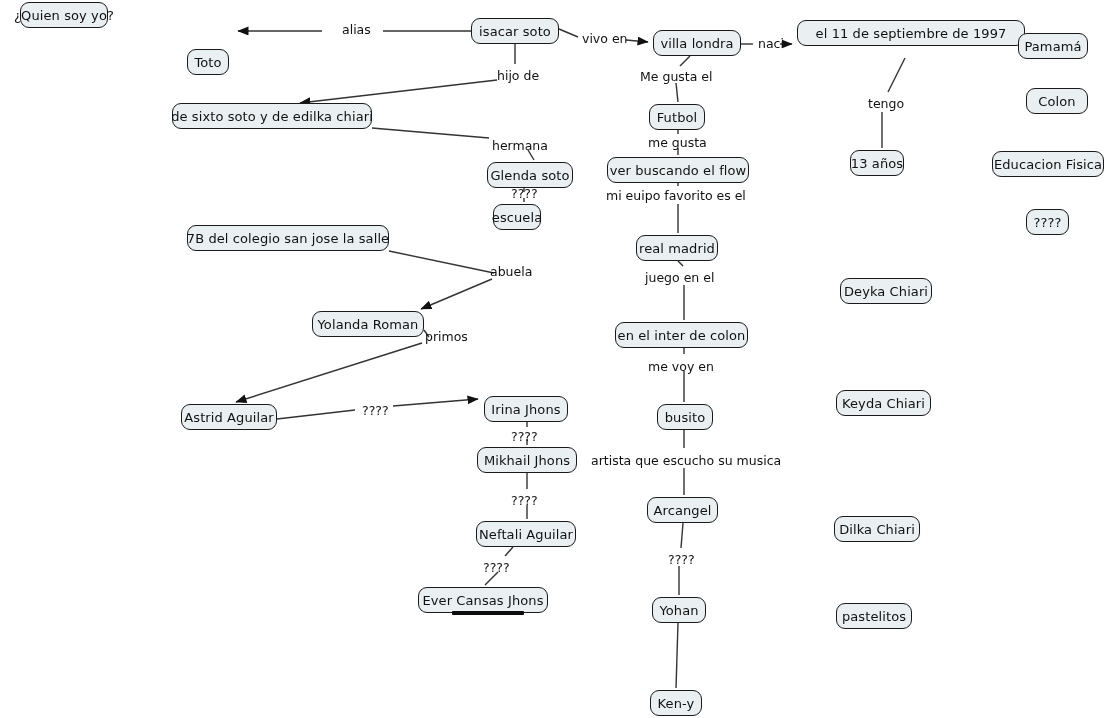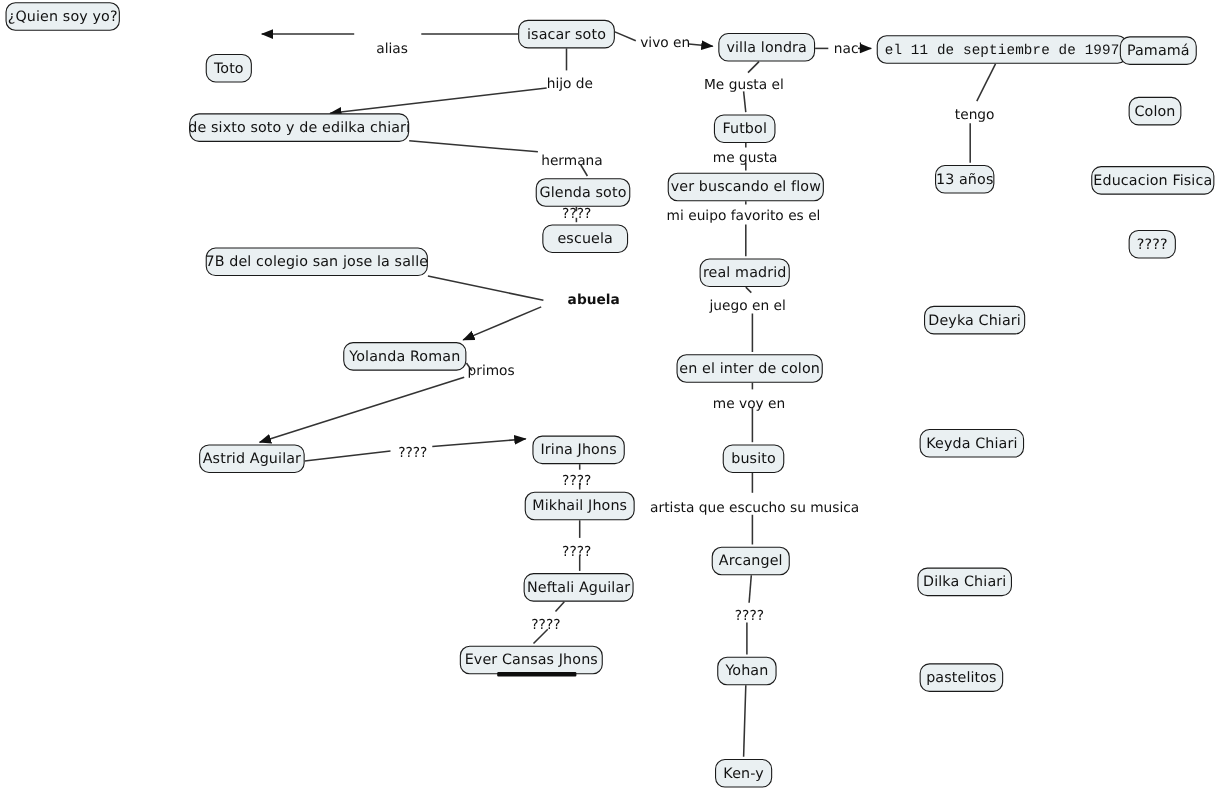--- a/index.html
+++ b/index.html
@@ -108,57 +108,57 @@
         <path d="M527 505 L 527 519" fill="none" stroke="#333333" stroke-width="1.4"></path>
         <path d="M683 523 L 681 548" fill="none" stroke="#333333" stroke-width="1.4"></path>
         <path d="M679 566 L 679 595" fill="none" stroke="#333333" stroke-width="1.4"></path>
         <path d="M513 547 L 505 556" fill="none" stroke="#333333" stroke-width="1.4"></path>
         <path d="M498 572 L 485 585" fill="none" stroke="#333333" stroke-width="1.4"></path>
         <path d="M678 623 L 676 688" fill="none" stroke="#333333" stroke-width="1.4"></path>
       </g>
   </svg>
 
   <div id="edge-labels">
-      <div class="edge-label" style="left: 342px; top: 24px; margin-top: 14px;">alias</div>
+      <div class="edge-label" style="left: 342px; top: 24px;">alias</div>
       <div class="edge-label" style="left: 582px; top: 33px;">vivo en</div>
       <div class="edge-label" style="left: 758px; top: 38px;">naci</div>
       <div class="edge-label" style="left: 497px; top: 70px;">hijo de</div>
       <div class="edge-label" style="left: 640px; top: 71px;">Me gusta el</div>
       <div class="edge-label" style="left: 868px; top: 98px;">tengo</div>
       <div class="edge-label" style="left: 492px; top: 140px;">hermana</div>
       <div class="edge-label" style="left: 648px; top: 137px;">me gusta</div>
       <div class="edge-label" style="left: 511px; top: 188px;">????</div>
       <div class="edge-label" style="left: 606px; top: 190px;">mi euipo favorito es el</div>
-      <div class="edge-label" style="left: 516px; top: 266px; font-weight: bold;">abuela</div>
+      <div class="edge-label" style="left: 490px; top: 266px;">abuela</div>
       <div class="edge-label" style="left: 645px; top: 272px;">juego en el</div>
       <div class="edge-label" style="left: 425px; top: 331px;">primos</div>
       <div class="edge-label" style="left: 648px; top: 361px;">me voy en</div>
       <div class="edge-label" style="left: 362px; top: 405px;">????</div>
       <div class="edge-label" style="left: 511px; top: 431px;">????</div>
       <div class="edge-label" style="left: 591px; top: 455px;">artista que escucho su musica</div>
       <div class="edge-label" style="left: 511px; top: 495px;">????</div>
       <div class="edge-label" style="left: 668px; top: 554px;">????</div>
       <div class="edge-label" style="left: 483px; top: 562px;">????</div>
     </div>
   <div id="node-layer">
-      <div class="node" style="left: 5px; top: 2px; width: 104px;">¿Quien soy yo?</div>
+      <div class="node" style="left: 20px; top: 2px; width: 88px;">¿Quien soy yo?</div>
       <div class="node" style="left: 187px; top: 18px; width: 42px; margin-top: 31px;">Toto</div>
       <div class="node" style="left: 471px; top: 18px; width: 88px;">isacar soto</div>
       <div class="node" style="left: 653px; top: 30px; width: 88px;">villa londra</div>
-      <div class="node" style="left: 797px; top: 32px; width: 228px; font-family: Liberation Mono, monospace;">el 11 de septiembre de 1997</div>
+      <div class="node" style="left: 797px; top: 20px; width: 228px;">el 11 de septiembre de 1997</div>
       <div class="node" style="left: 1018px; top: 33px; width: 70px;">Pamamá</div>
-      <div class="node" style="left: 1026px; top: 88px; width: 48px;">Colon</div>
+      <div class="node" style="left: 1026px; top: 88px; width: 62px;">Colon</div>
       <div class="node" style="left: 992px; top: 151px; width: 112px;">Educacion Fisica</div>
       <div class="node" style="left: 1026px; top: 209px; width: 43px;">????</div>
       <div class="node" style="left: 172px; top: 103px; width: 200px;">de sixto soto y de edilka chiari</div>
       <div class="node" style="left: 649px; top: 104px; width: 56px;">Futbol</div>
       <div class="node" style="left: 487px; top: 162px; width: 86px;">Glenda soto</div>
       <div class="node" style="left: 850px; top: 150px; width: 54px;">13 años</div>
       <div class="node" style="left: 607px; top: 157px; width: 142px;">ver buscando el flow</div>
-      <div class="node" style="left: 493px; top: 204px; width: 78px;">escuela</div>
+      <div class="node" style="left: 493px; top: 204px; width: 48px;">escuela</div>
       <div class="node" style="left: 187px; top: 225px; width: 202px;">7B del colegio san jose la salle</div>
       <div class="node" style="left: 636px; top: 235px; width: 82px;">real madrid</div>
       <div class="node" style="left: 840px; top: 278px; width: 92px;">Deyka Chiari</div>
       <div class="node" style="left: 312px; top: 311px; width: 112px;">Yolanda Roman</div>
       <div class="node" style="left: 615px; top: 322px; width: 133px;">en el inter de colon</div>
       <div class="node" style="left: 181px; top: 404px; width: 96px;">Astrid Aguilar</div>
       <div class="node" style="left: 484px; top: 396px; width: 84px;">Irina Jhons</div>
       <div class="node" style="left: 657px; top: 404px; width: 56px;">busito</div>
       <div class="node" style="left: 836px; top: 390px; width: 95px;">Keyda Chiari</div>
       <div class="node" style="left: 477px; top: 447px; width: 100px;">Mikhail Jhons</div>

